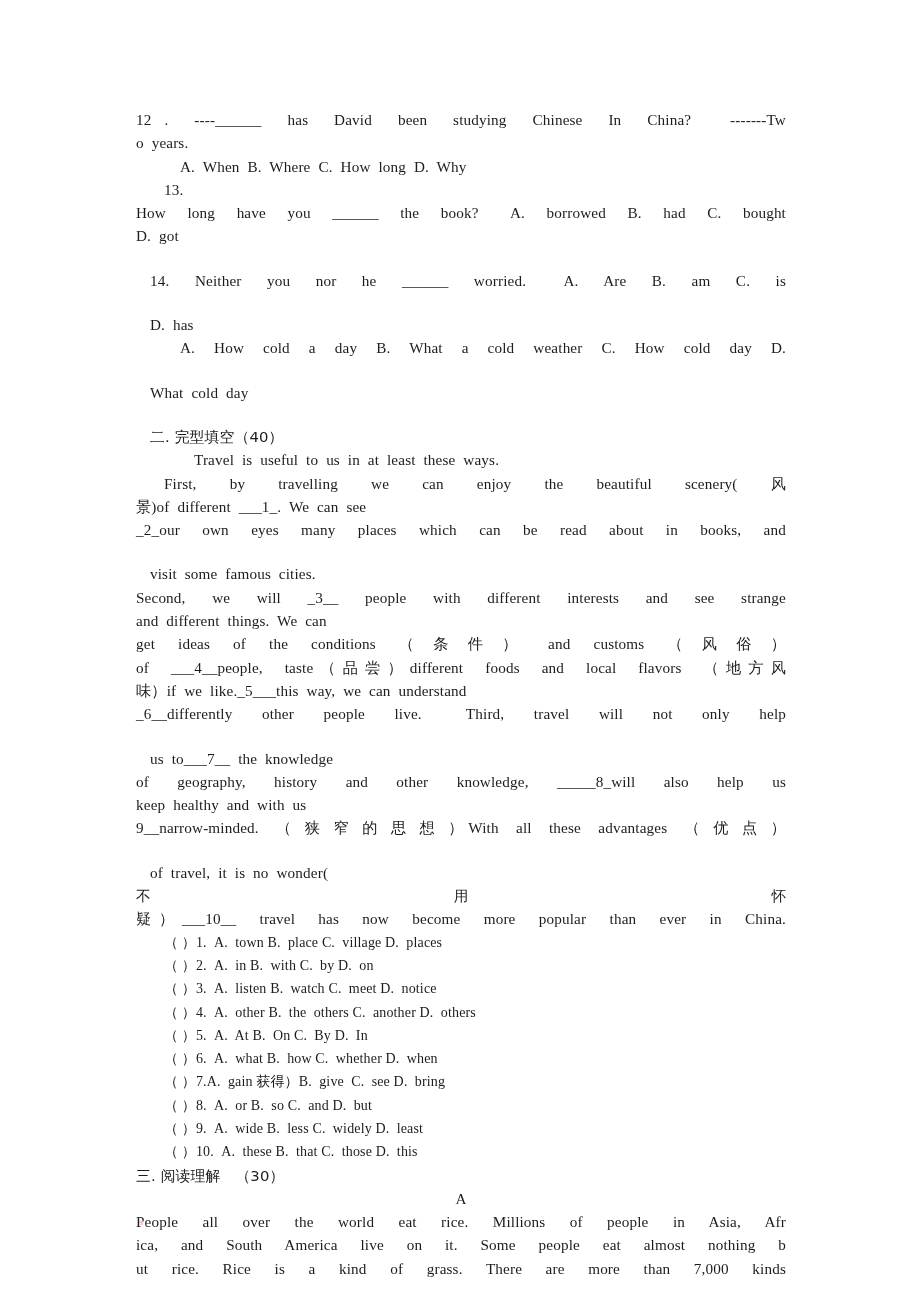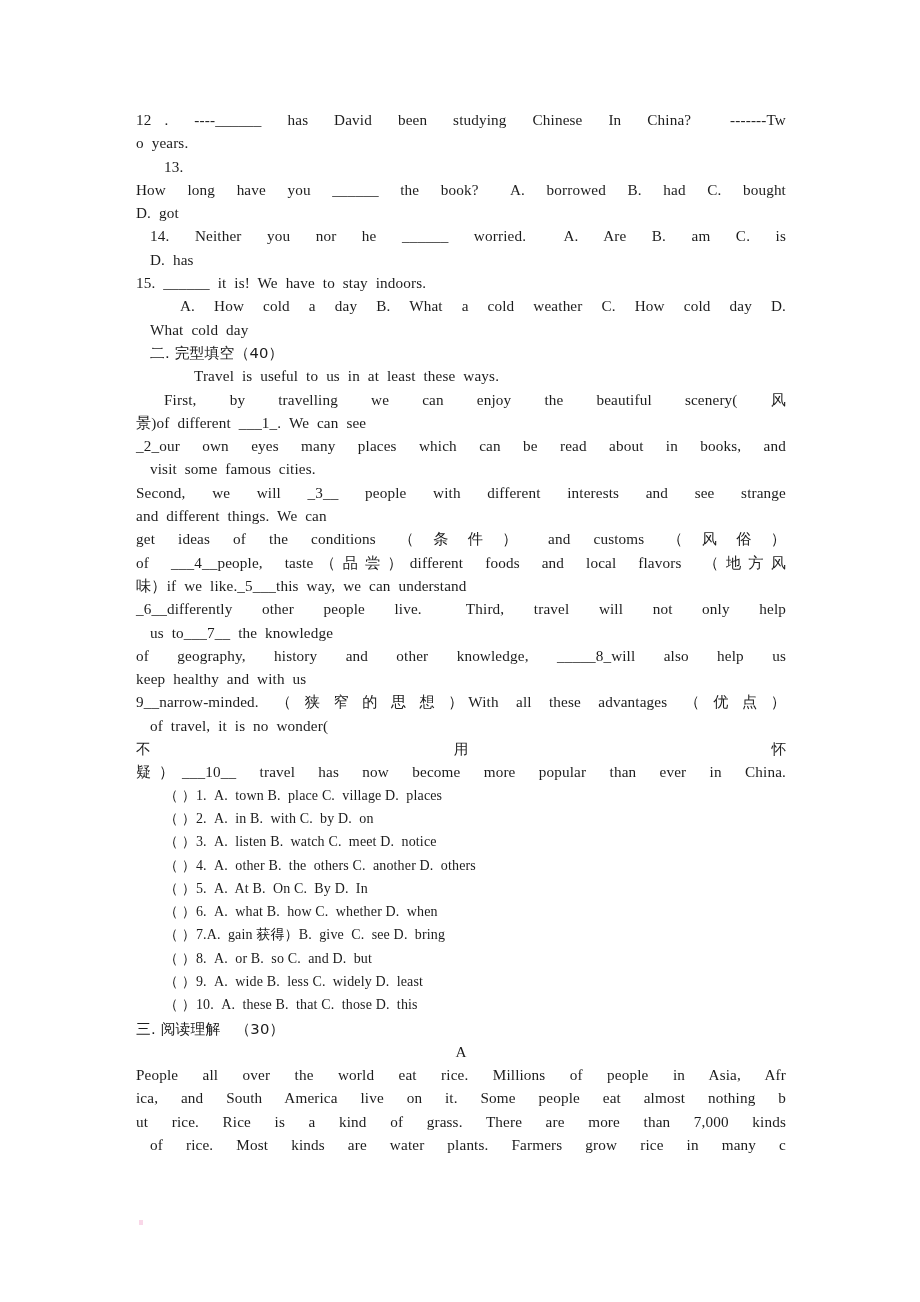--- a/index.html
+++ b/index.html
@@ -50,21 +50,21 @@
     text-align-last: justify;
   }
 
   
   .flow {
     text-align: left;
   }
 
   .center { text-align: center; }
 
-  .ind1 { padding-left: 14px; }
+  .ind1 { padding-left: 14px; margin-top: 21px; }
   .ind2 { padding-left: 28px; }
   .ind3 { padding-left: 44px; }
   .ind4 { padding-left: 58px; }
 
   .heading {
     font-family: "DejaVu Sans", "Liberation Sans", sans-serif;
     font-size: 14.8px;
   }
 
   
@@ -93,29 +93,29 @@
   }
 </style>
 </head>
 <body>
 
 <div class="page">
   <div class="content">
 
     <div class="ln just">12 .  ----______  has  David  been  studying  Chinese  In  China?   -------Tw</div>
     <div class="ln flow">o  years.</div>
+    <div class="ln flow ind3">A.  When  B.  Where  C.  How  long  D.  Why</div>
 
     <div class="ln flow ind2">13.</div>
     <div class="ln just">How  long  have  you  ______  the  book?   A.  borrowed  B.  had  C.  bought</div>
     <div class="ln flow">D.  got</div>
 
     <div class="ln just ind1">14.  Neither  you  nor  he  ______  worried.   A.  Are  B.  am  C.  is</div>
     <div class="ln flow ind1">D.  has</div>
 
-    <div class="ln flow">15.  ______  it  is!  We  have  to  stay  indoors.</div>
     <div class="ln just ind3">A.  How  cold  a  day  B.  What  a  cold  weather  C.  How  cold  day  D.</div>
     <div class="ln flow ind1">What  cold  day</div>
 
     <div class="ln heading ind1">二. 完型填空（40）</div>
 
     <div class="ln flow ind4">Travel  is  useful  to  us  in  at  least  these  ways.</div>
     <div class="ln just ind2">First,  by  travelling  we  can  enjoy  the  beautiful  scenery(  风</div>
     <div class="ln flow">景)of  different  ___1_.  We  can  see</div>
     <div class="ln just">_2_our  own  eyes  many  places  which  can  be  read  about  in  books,  and</div>
     <div class="ln flow ind1">visit  some  famous  cities.</div>

